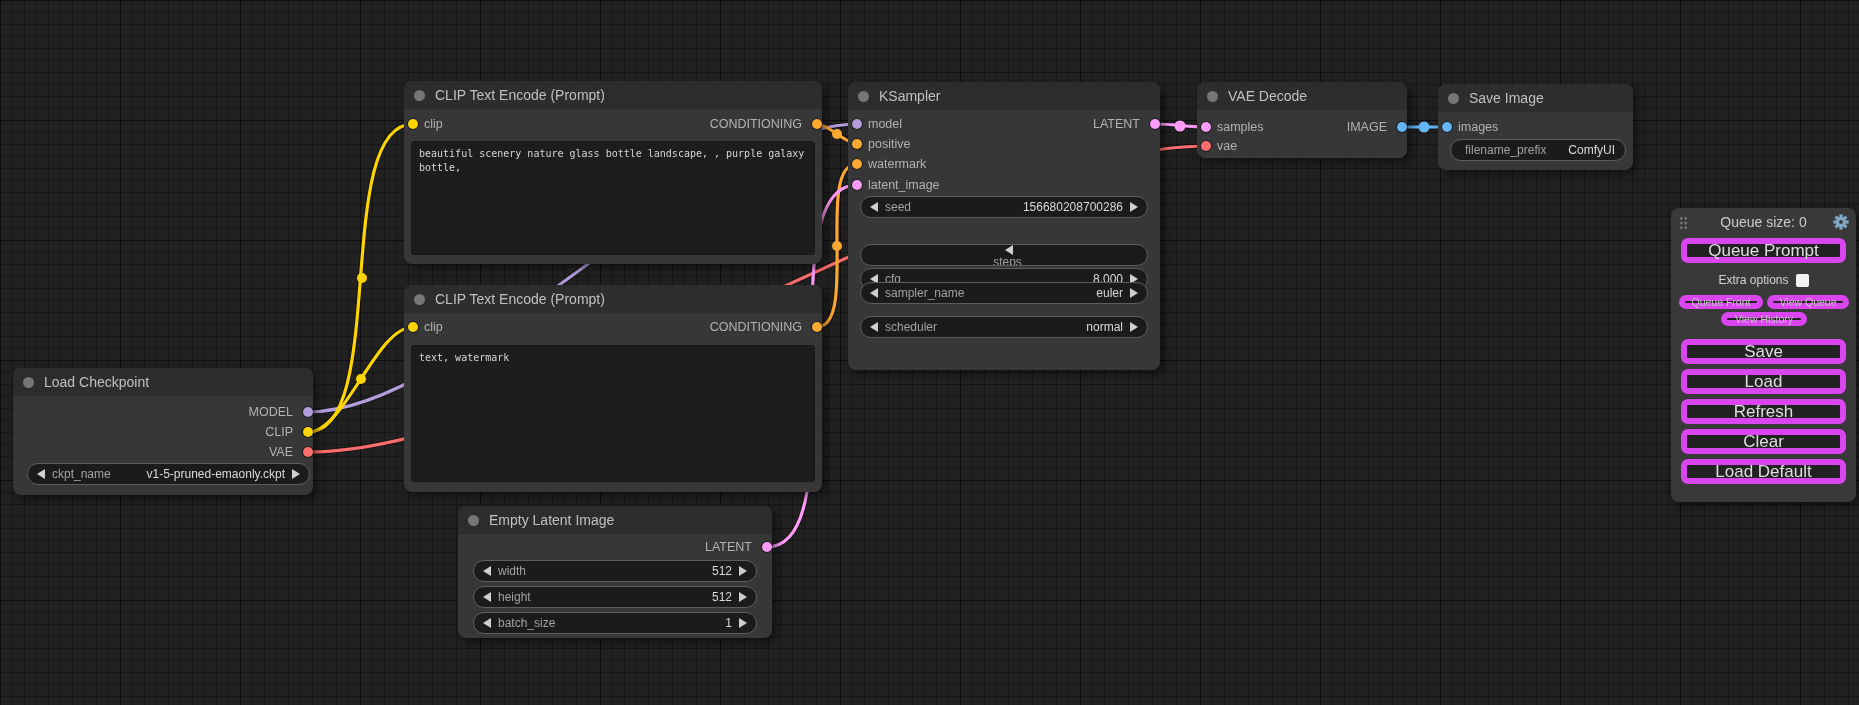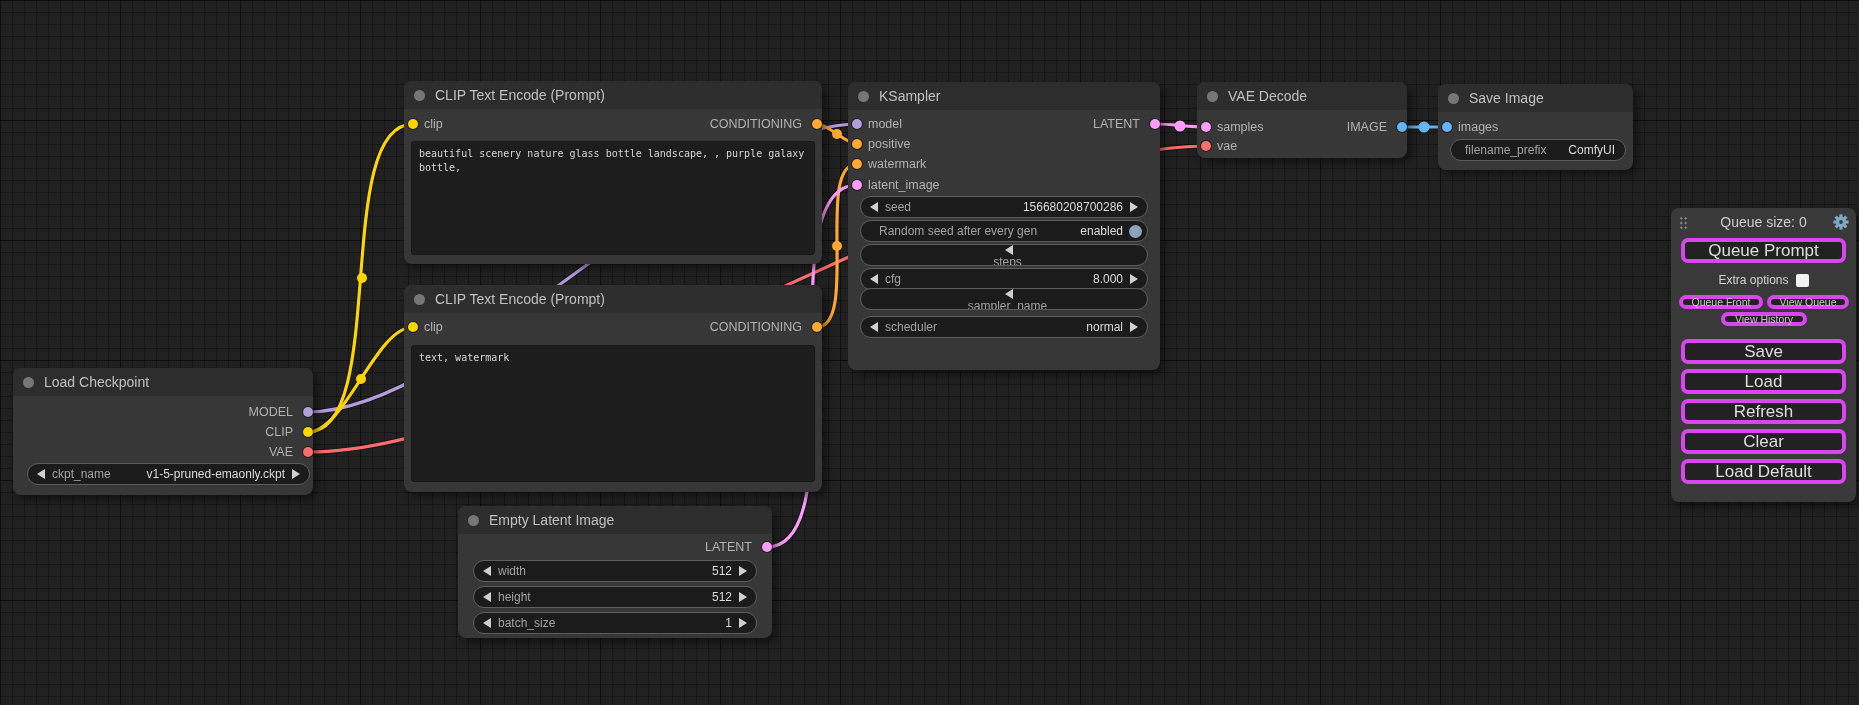--- a/index.html
+++ b/index.html
@@ -43,21 +43,21 @@
         word-break:normal;}
   
   #menu{position:absolute;left:1671px;top:208px;width:185px;height:294px;background:#393939;
         border-radius:8px;z-index:4;box-shadow:4px 4px 10px rgba(0,0,0,0.5);}
   .menu-header{position:absolute;left:0;top:6px;right:0;height:18px;}
   .drag-dots{position:absolute;left:8px;top:2px;width:9px;height:14px;
         background-image:radial-gradient(circle,#8d8d8d 1.15px,transparent 1.3px);
         background-size:4.5px 4.7px;}
   .queue-size{position:absolute;left:0;right:0;text-align:center;color:#cccccc;font-size:14px;}
   .gear{position:absolute;right:7px;top:0px;width:16px;height:16px;}
-  .btn{position:absolute;background:#222222;border:4px solid #d946ef;border-radius:7px;
+  .btn{position:absolute;background:#222222;border:6px solid #d946ef;border-radius:7px;
         color:#dedede;display:flex;align-items:center;justify-content:center;box-sizing:border-box;}
   .btn.big{left:10px;width:165px;height:25px;font-size:17px;}
   .btn.small{height:14px;font-size:10.5px;border-radius:8px;color:#c6c6c6;}
   .extra-row{position:absolute;left:0;right:0;top:64px;height:16px;display:flex;
         align-items:center;justify-content:center;color:#d2d2d2;font-size:12px;}
   .checkbox{width:13px;height:13px;background:#f2f2f2;border-radius:2px;margin-left:7px;}
 </style>
 </head>
 <body>
 
@@ -182,38 +182,33 @@
     <div class="slot" style="left:20px;top:94px;">latent_image</div>
     <div class="slot out" style="right:20px;top:33px;">LATENT</div>
     <span class="port" style="right:0;top:37px;background:#FF9CF9;"></span>
 
     <div class="widget" style="left:12px;top:114px;width:288px;">
       <span class="arr-l"></span>
       <span class="w-label">seed</span>
       <span class="w-value">156680208700286</span>
       <span class="arr-r"></span>
     </div>
-    <div class="widget" style="left:12px;top:138px;width:288px;">
-      <span class="w-label" style="margin-left:18px;">Random seed after every gen</span>
-      <span class="w-value">enabled</span>
-      <span class="toggle"></span>
-    </div>
     <div class="widget" style="left:12px;top:162px;width:288px;flex-direction:column;">
       <span class="arr-l"></span>
       <span class="w-label">steps</span>
       <span class="w-value">20</span>
       <span class="arr-r"></span>
     </div>
     <div class="widget" style="left:12px;top:186px;width:288px;">
       <span class="arr-l"></span>
       <span class="w-label">cfg</span>
       <span class="w-value">8.000</span>
       <span class="arr-r"></span>
     </div>
-    <div class="widget" style="left:12px;top:206px;width:288px;flex-direction:column;">
+    <div class="widget" style="left:12px;top:200px;width:288px;">
       <span class="arr-l"></span>
       <span class="w-label">sampler_name</span>
       <span class="w-value">euler</span>
       <span class="arr-r"></span>
     </div>
     <div class="widget" style="left:12px;top:234px;width:288px;">
       <span class="arr-l"></span>
       <span class="w-label">scheduler</span>
       <span class="w-value">normal</span>
       <span class="arr-r"></span>

